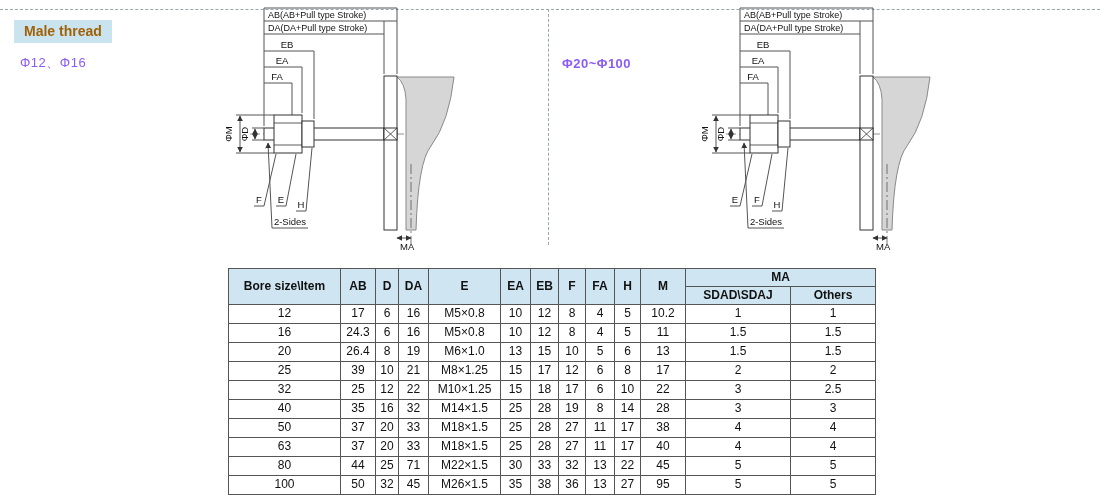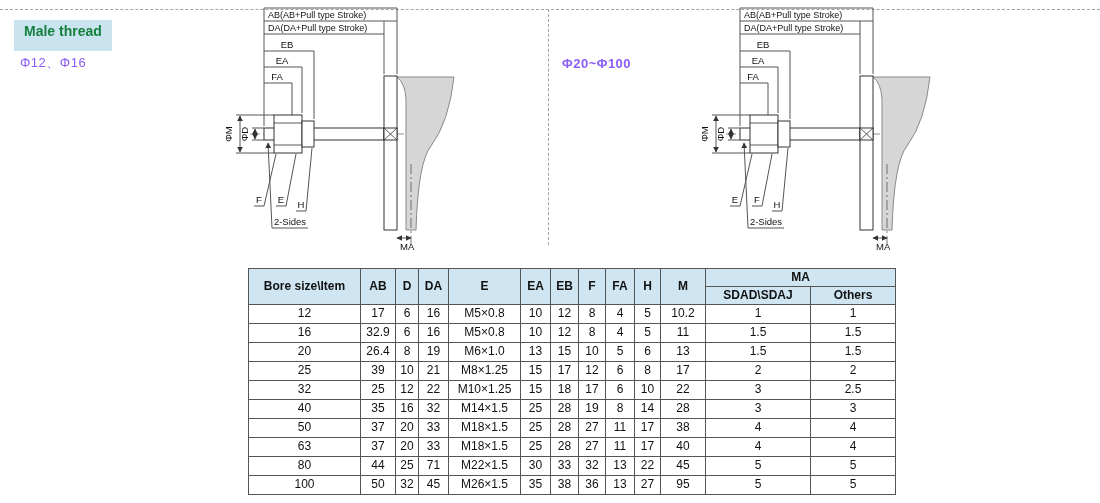--- a/index.html
+++ b/index.html
@@ -3,36 +3,35 @@
 <meta charset="utf-8">
 <style>
   * { margin:0; padding:0; box-sizing:border-box; }
   html,body { background:#ffffff; }
   body {
     width:1100px; height:503px; position:relative; overflow:hidden;
     font-family:"Liberation Sans", sans-serif; color:#111;
   }
   .chip {
     position:absolute; left:14px; top:20px;
-    background:#c9e3ef; color:#15803d;
-    font-weight:bold; font-size:14px; padding:3px 10px 12px;
+    background:#c9e3ef; color:#a16207;
+    font-weight:bold; font-size:14px; padding:3px 10px 4px;
   }
   .size-label { position:absolute; font-size:13px; color:#8b5cf6; letter-spacing:0.5px; }
   .size-label-left  { left:20px;  top:54px; }
   .size-label-right { left:562px; top:56px;font-weight:bold; }
   .dashed-h { position:absolute; left:0; top:9px; width:1100px; border-top:1px dashed #9aa6ad; }
   .dashed-v { position:absolute; left:548px; top:9px; height:236px; border-left:1px dashed #9aa6ad; }
   .diag { position:absolute; }
   svg text { font-family:"Liberation Sans", sans-serif; font-size:9.5px; fill:#111; }
   svg text.small { font-size:9px; }
   table.dims {
     position:absolute; left:228px; top:268px;
     border-collapse:collapse; table-layout:fixed; font-size:12px;
     background:#fff;
-    margin-left:20px;
   }
   table.dims th, table.dims td {
     border:1px solid #555; text-align:center; vertical-align:middle;
     padding:0; height:19px; line-height:1.1; overflow:hidden; white-space:nowrap;
   }
   table.dims thead th { background:#cfe6f2; font-weight:bold; height:18px; }
 </style>
 </head>
 <body>
 
@@ -227,21 +226,21 @@
         <td>12</td>
         <td>8</td>
         <td>4</td>
         <td>5</td>
         <td>10.2</td>
         <td>1</td>
         <td>1</td>
       </tr>
       <tr>
         <td>16</td>
-        <td>32.9</td>
+        <td>24.3</td>
         <td>6</td>
         <td>16</td>
         <td>M5×0.8</td>
         <td>10</td>
         <td>12</td>
         <td>8</td>
         <td>4</td>
         <td>5</td>
         <td>11</td>
         <td>1.5</td>

